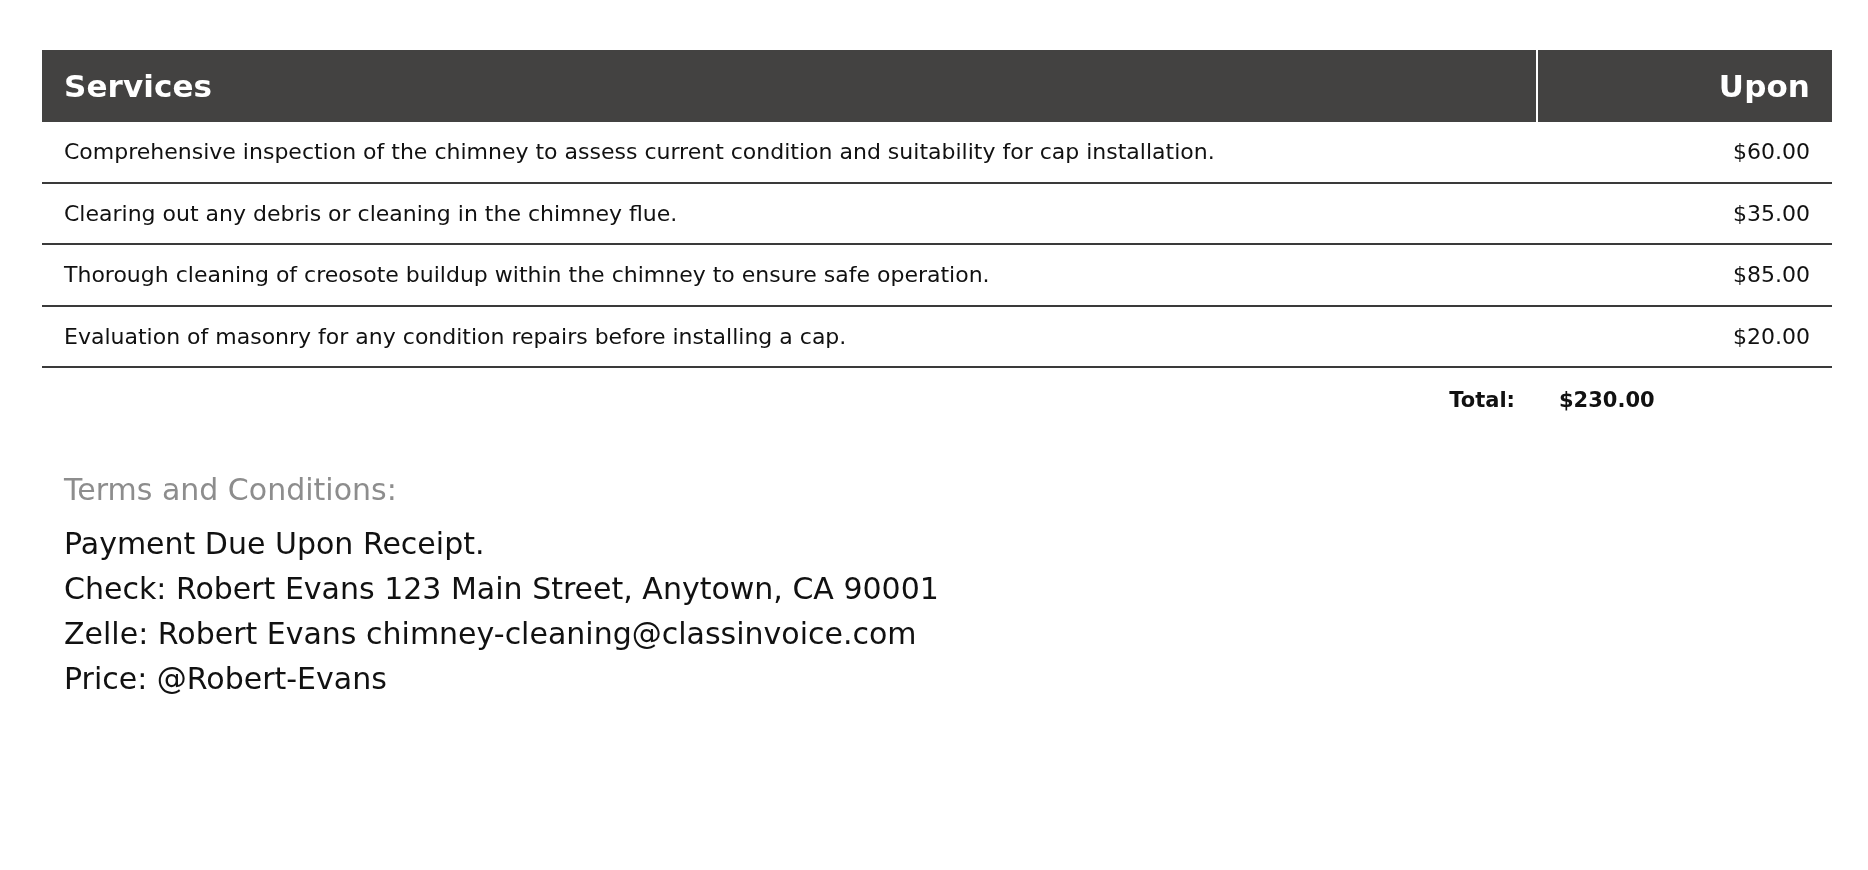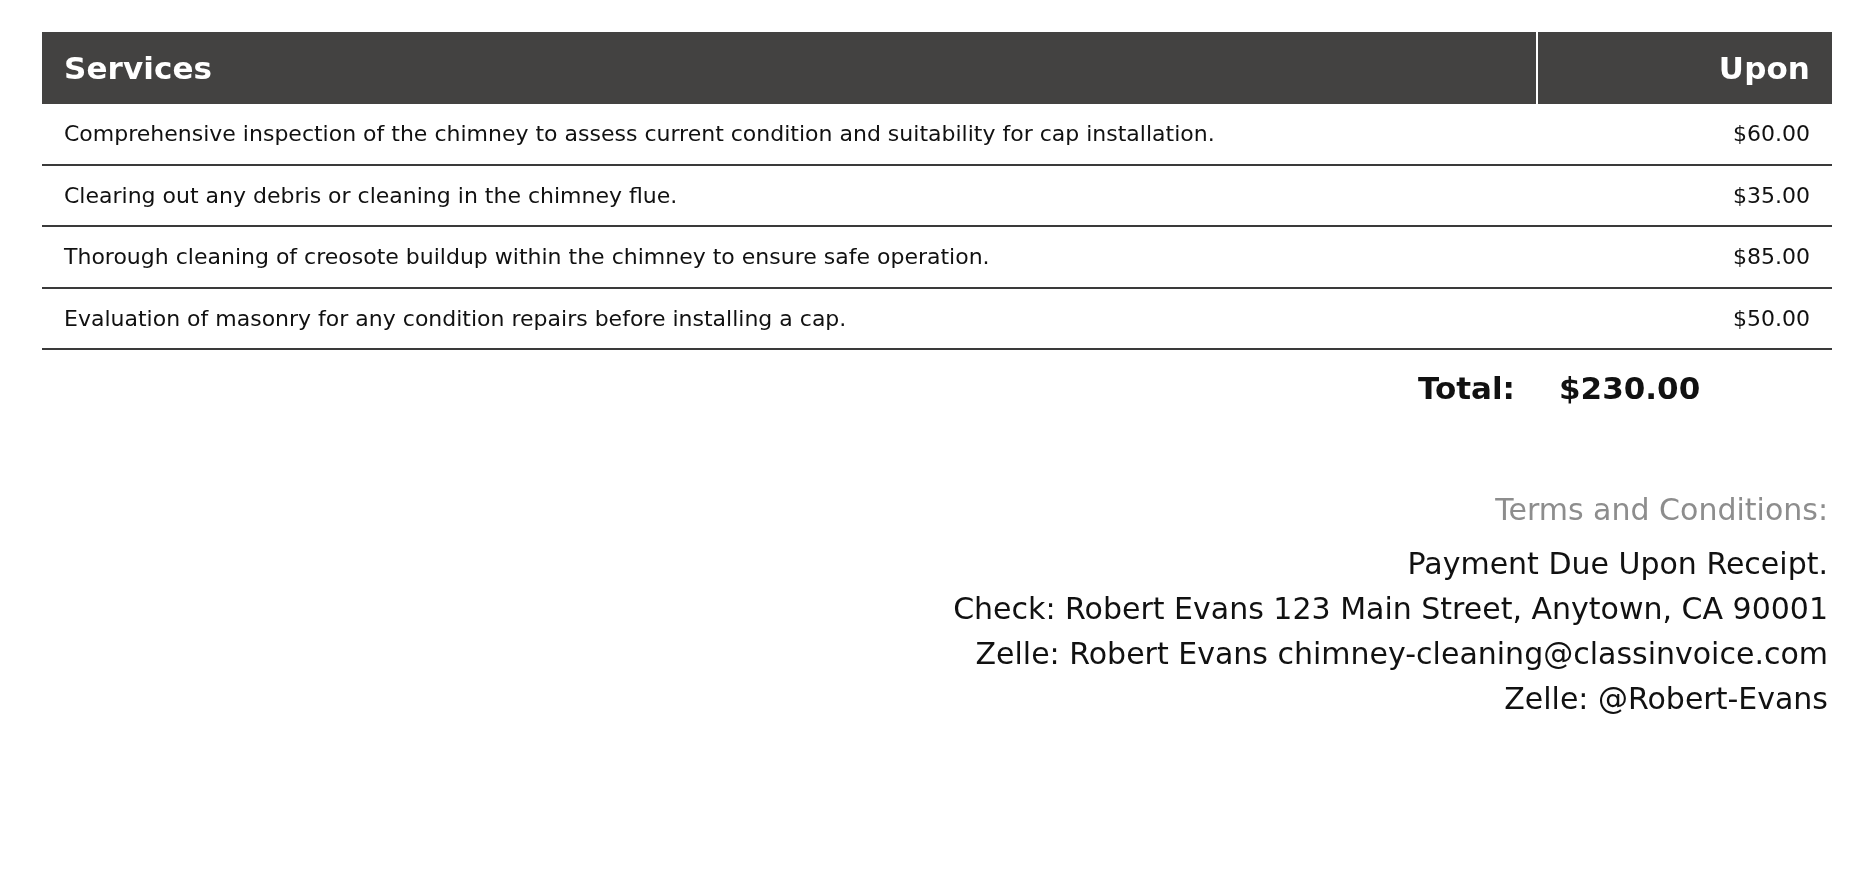--- a/index.html
+++ b/index.html
@@ -12,21 +12,21 @@
     height: 870px;
     font-family: "DejaVu Sans", sans-serif;
     color: #1a1a1a;
     overflow: hidden;
   }
   .page {
     position: relative;
     width: 1868px;
     height: 786px;
     box-sizing: border-box;
-    padding: 32px 40px 0 40px;
+    padding: 50px 40px 0 40px;
   }
 
   
   .services-table {
     width: 1790px;
     border-collapse: collapse;
     table-layout: fixed;
     margin-left: 2px;
   }
   .services-table thead th {
@@ -55,38 +55,37 @@
   }
   .services-table tbody tr:first-child td {
     border-top: none;
   }
   .services-table tbody td.price-cell {
     text-align: right;
     white-space: nowrap;
     vertical-align: bottom;
   }
   .services-table tfoot td {
-    font-size: 31px;
+    font-size: 21px;
     font-weight: bold;
     padding: 20px 22px 6px 22px;
     border: none;
     color: #111111;
   }
   .services-table tfoot td.total-label {
     text-align: right;
   }
   .services-table tfoot td.total-value {
     white-space: nowrap;
   }
 
   
   .terms {
-    margin-top: 80px;
+    margin-top: 54px;
     margin-left: 24px;
-    text-align: right;
   }
   .terms-title {
     font-size: 30px;
     color: #8d8d8d;
     margin-bottom: 14px;
   }
   .terms-line {
     font-size: 30px;
     color: #111111;
     line-height: 1.5;
@@ -112,32 +111,32 @@
       <tr>
         <td class="service-cell">Clearing out any debris or cleaning in the chimney flue.</td>
         <td class="price-cell">$35.00</td>
       </tr>
       <tr>
         <td class="service-cell">Thorough cleaning of creosote buildup within the chimney to ensure safe operation.</td>
         <td class="price-cell">$85.00</td>
       </tr>
       <tr>
         <td class="service-cell">Evaluation of masonry for any condition repairs before installing a cap.</td>
-        <td class="price-cell">$50.00</td>
+        <td class="price-cell">$20.00</td>
       </tr>
     </tbody>
     <tfoot>
       <tr>
         <td class="total-label">Total:</td>
         <td class="total-value">$230.00</td>
       </tr>
     </tfoot>
   </table>
 
   <div class="terms">
     <div class="terms-title">Terms and Conditions:</div>
     <div class="terms-line">Payment Due Upon Receipt.</div>
     <div class="terms-line">Check: Robert Evans 123 Main Street, Anytown, CA 90001</div>
     <div class="terms-line">Zelle: Robert Evans chimney-cleaning@classinvoice.com</div>
-    <div class="terms-line">Zelle: @Robert-Evans</div>
+    <div class="terms-line">Price: @Robert-Evans</div>
   </div>
 
 </div>
 
 </body></html>

